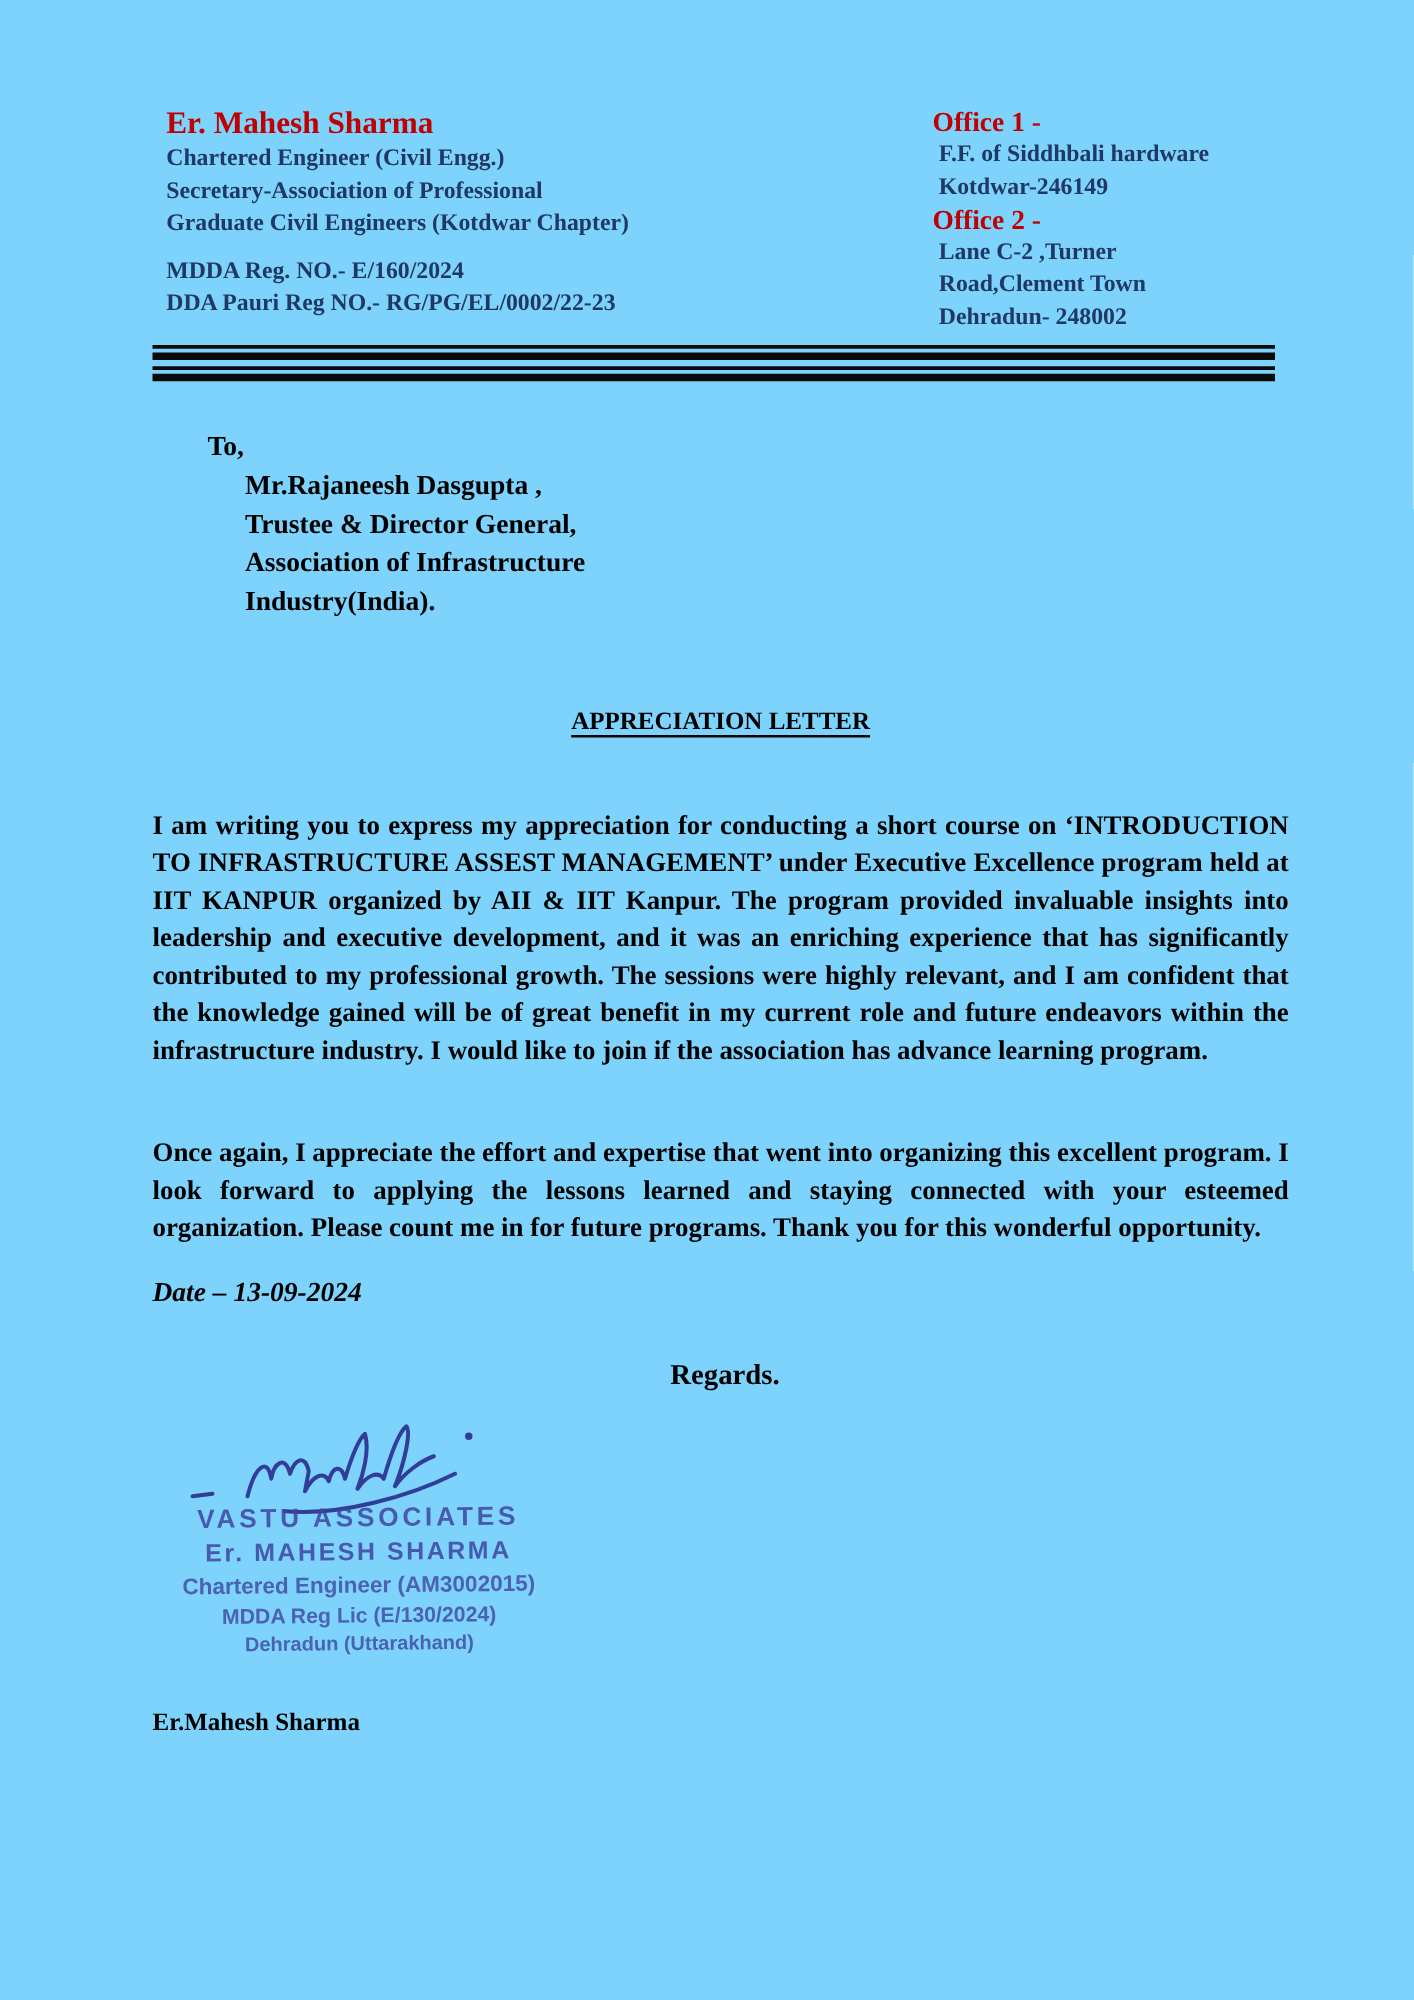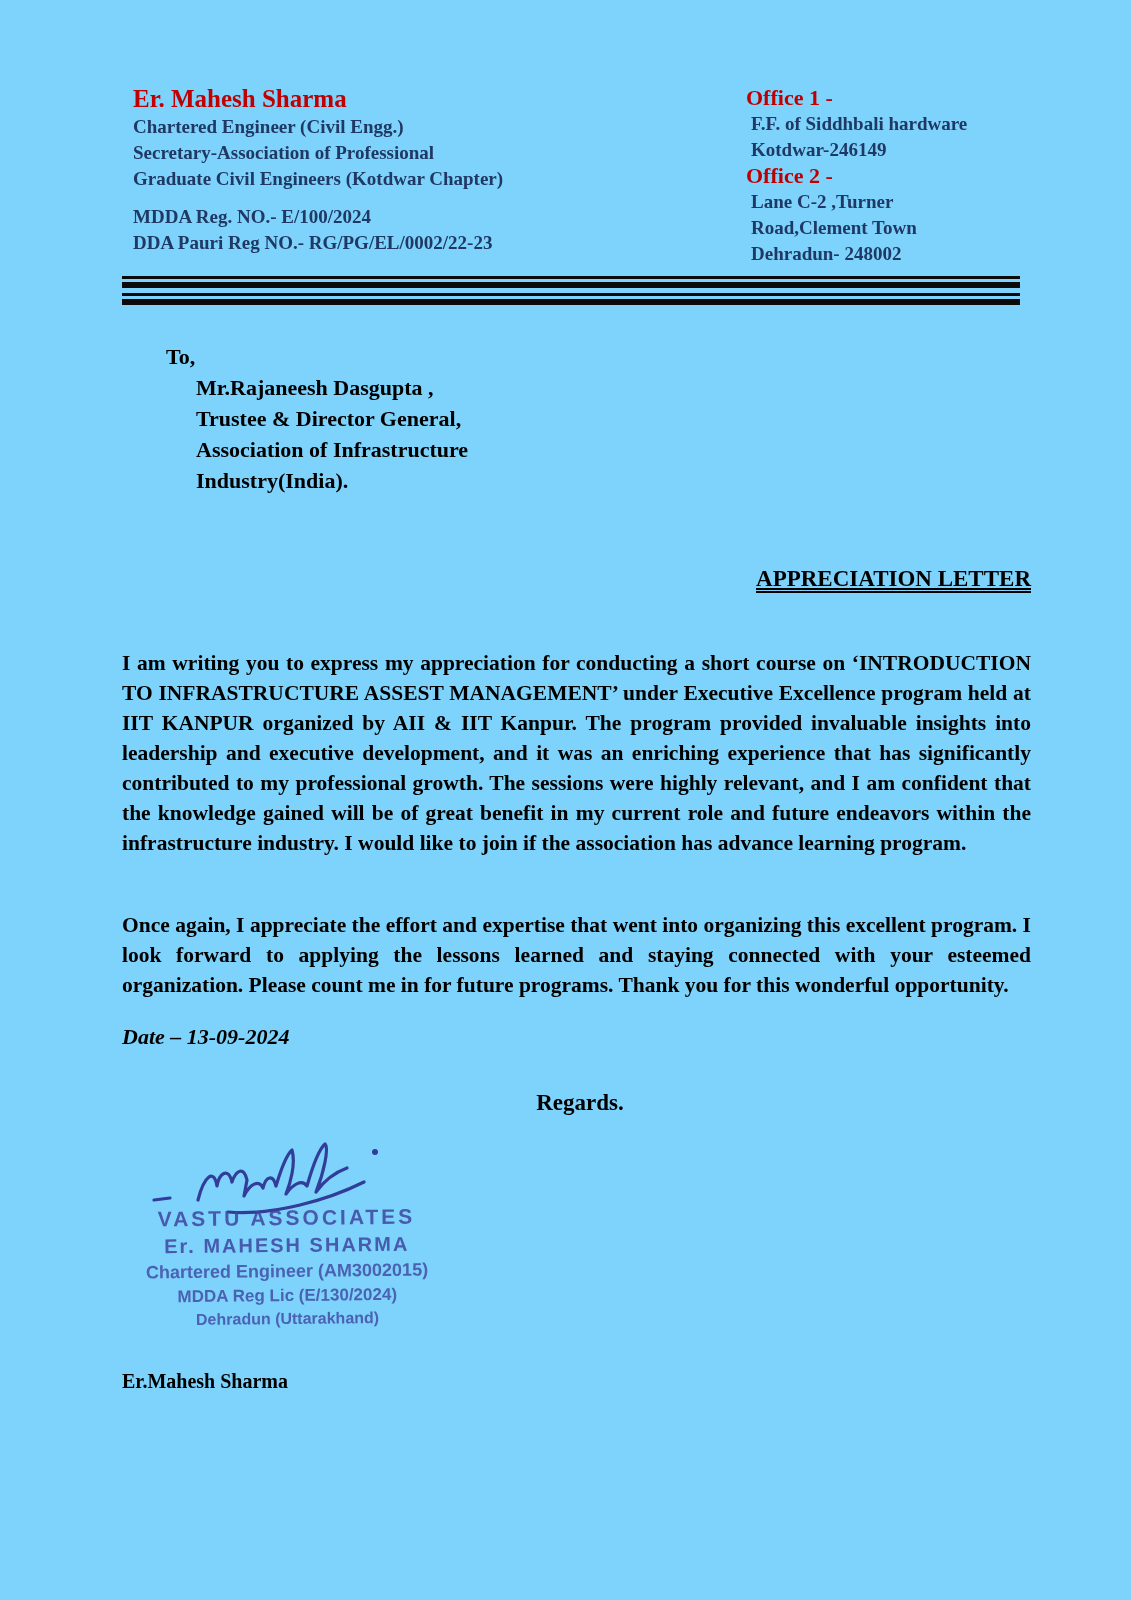--- a/index.html
+++ b/index.html
@@ -25,21 +25,21 @@
   .dv-thin{height:3px;background:#0a0a0a;}
   .dv-thick{height:6px;background:#0a0a0a;}
   .dv-gap-s{height:3px;}
   .dv-gap-m{height:5px;}
 
   
   .recipient{margin-top:36px;font-size:22px;font-weight:bold;line-height:31px;margin-left:44px;}
   .recipient .indent{padding-left:30px;}
 
   
-  .letter-title{margin-top:70px;text-align:right;font-size:23px;font-weight:bold;text-decoration:underline;}
+  .letter-title{margin-top:70px;text-align:center;font-size:20px;font-weight:bold;}
   .letter-title span{text-decoration:underline;text-underline-offset:5px;text-decoration-thickness:2px;}
 
   
   .body-par{width:909px;font-size:21.5px;font-weight:bold;line-height:30px;text-align:justify;}
   .par1{margin-top:56px;}
   .par2{margin-top:52px;}
   .date-line{margin-top:24px;font-size:22px;font-weight:bold;font-style:italic;}
   .closing{margin-top:40px;font-size:23px;font-weight:bold;padding-left:7px;text-align:center;}
 
   
@@ -59,21 +59,21 @@
 
 <div class="page">
 
   <div class="letterhead">
     <div class="lh-left">
       <div class="lh-name">Er. Mahesh Sharma</div>
       <div class="lh-line">Chartered Engineer  (Civil Engg.)</div>
       <div class="lh-line">Secretary-Association of Professional</div>
       <div class="lh-line">Graduate Civil Engineers (Kotdwar Chapter)</div>
       <div class="lh-reg">
-        <div class="lh-line">MDDA Reg. NO.- E/100/2024</div>
+        <div class="lh-line">MDDA Reg. NO.- E/160/2024</div>
         <div class="lh-line">DDA Pauri Reg NO.- RG/PG/EL/0002/22-23</div>
       </div>
     </div>
     <div class="lh-right">
       <div>
         <div class="office-label">Office 1 -</div>
         <div class="office-lines">
           <div class="lh-line">F.F. of Siddhbali hardware</div>
           <div class="lh-line">Kotdwar-246149</div>
         </div>

